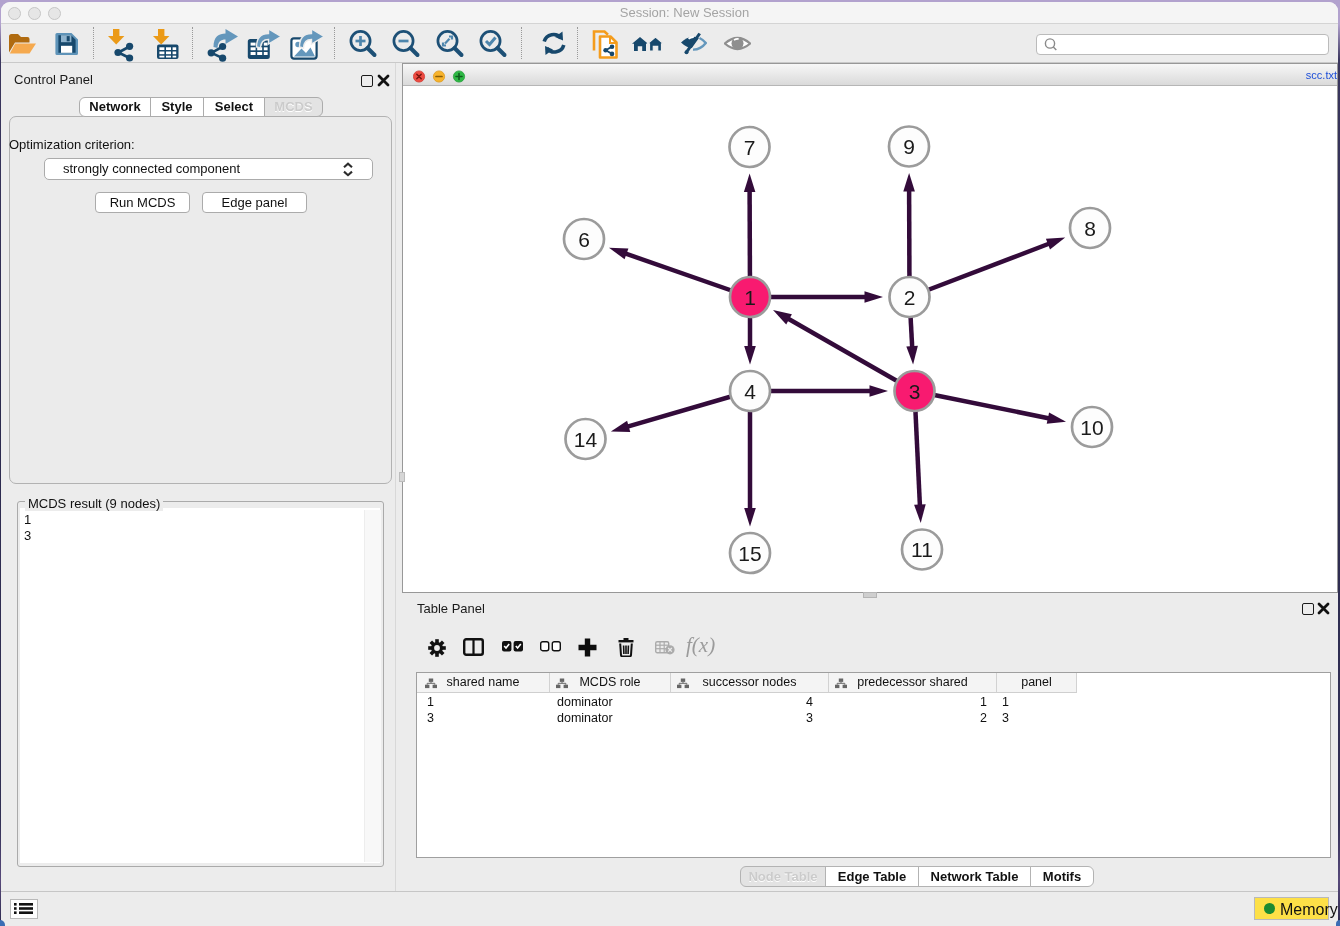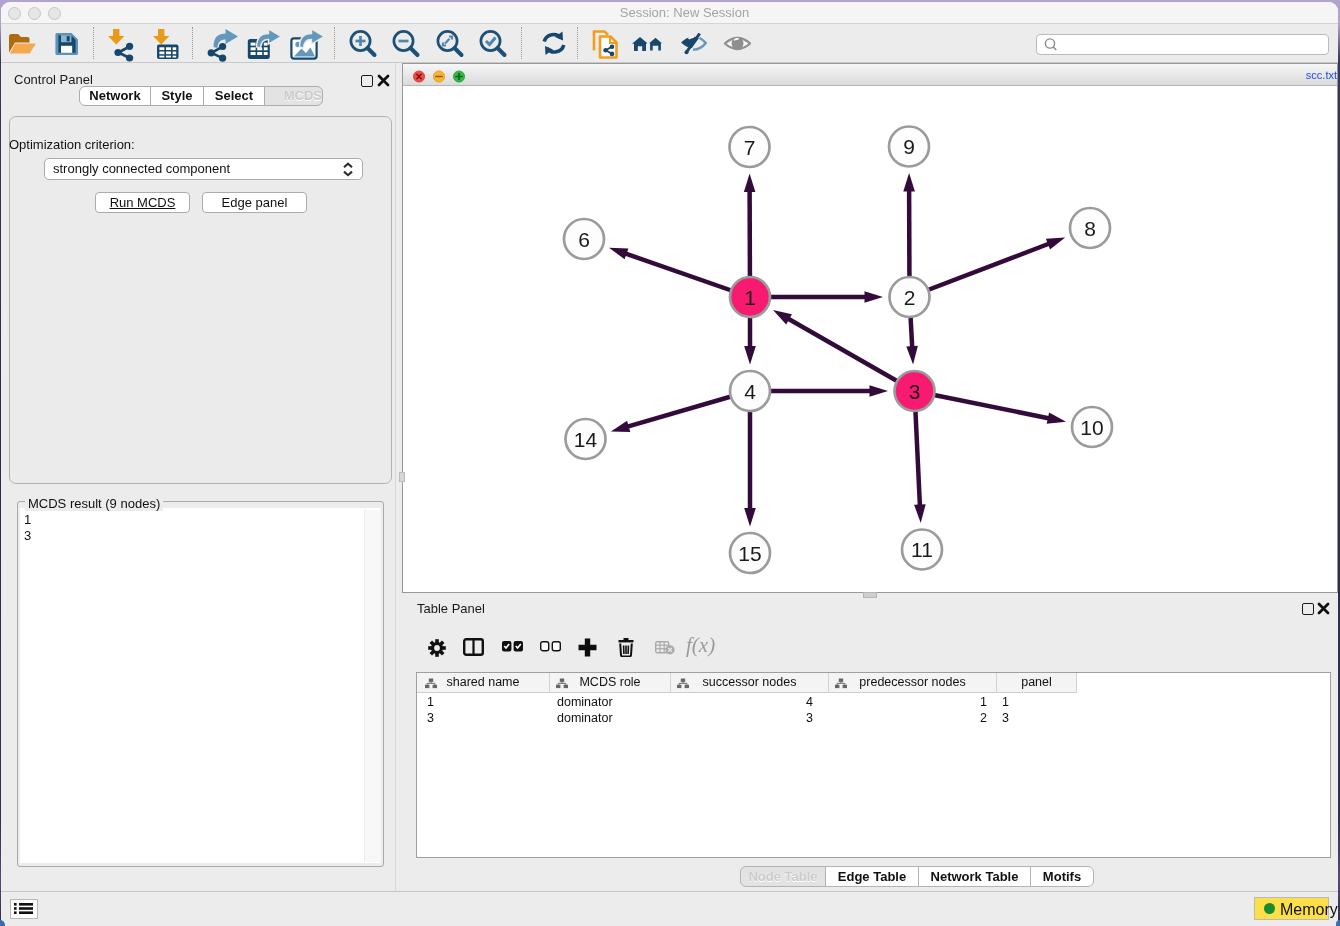--- a/index.html
+++ b/index.html
@@ -8,26 +8,26 @@
   .abs{position:absolute;}
   #win{position:absolute;left:1px;top:2px;width:1337px;height:924px;background:#ececec;border-radius:9px 9px 0 0;}
   #titlebar{position:absolute;left:1px;top:2px;width:1337px;height:21px;background:#f5f5f5;border-bottom:1px solid #d4d4d4;border-radius:9px 9px 0 0;}
   .tl{position:absolute;top:4.5px;width:11px;height:11px;border-radius:50%;background:#e6e6e6;border:1px solid #c6c6c6;}
   #wintitle{position:absolute;left:16px;top:5px;width:1337px;text-align:center;font-size:13px;color:#a4a4a4;}
   #toolbar{position:absolute;left:1px;top:24px;width:1337px;height:38px;background:#ececec;border-bottom:1px solid #c9c9c9;}
   .sep{position:absolute;top:27px;height:32px;width:0;border-left:1px dotted #999;}
   #search{position:absolute;left:1036px;top:34px;width:291px;height:19px;background:#fff;border:1px solid #bbb;border-radius:4px;}
   
   #cp-title{position:absolute;left:14px;top:72px;font-size:13px;color:#1a1a1a;}
-  .tab{position:absolute;top:86px;height:18px;border:1px solid #acacac;background:#fff;
+  .tab{position:absolute;top:97px;height:18px;border:1px solid #acacac;background:#fff;
        font-size:13px;font-weight:bold;color:#111;text-align:center;line-height:18px;}
   .tabsel,.btab.tabsel{background:#e3e3e3;color:#cbcbcb;text-shadow:0 1px 0 #fff;}
   #cpbox{position:absolute;left:9px;top:116px;width:381px;height:366px;border:1px solid #b2b2b2;border-radius:7px;background:#ebebeb;}
   #optlabel{position:absolute;left:9px;top:137px;width:382px;text-align:left;font-size:13px;color:#111;}
-  #combo{position:absolute;left:44px;top:158px;width:309px;height:20px;background:#fff;border:1px solid #ababab;border-radius:5px;font-size:13px;color:#111;line-height:20px;padding-left:8px;}
+  #combo{position:absolute;left:44px;top:158px;width:309px;height:20px;background:#fff;border:1px solid #ababab;border-radius:5px;font-size:13px;color:#111;line-height:20px;padding-left:18px;}
   .btn{position:absolute;top:192px;height:19px;background:#fff;border:1px solid #ababab;border-radius:4px;font-size:13px;color:#111;text-align:center;line-height:19px;}
   #fieldset{position:absolute;left:17px;top:501px;width:365px;height:364px;border:1px solid #aaa;border-radius:3px;}
   #legend{position:absolute;left:25px;top:496px;background:#ececec;padding:0 3px;font-size:13px;color:#111;}
   #resultbox{position:absolute;left:20px;top:508px;width:360px;height:355px;background:#fff;}
   #scrollstrip{position:absolute;left:364px;top:510px;width:16px;height:352px;background:#f8f8f8;border-left:1px solid #ededed;}
   #resulttext{position:absolute;left:24px;top:512px;font-size:13px;color:#111;line-height:16px;}
   
   #netwin{position:absolute;left:402px;top:63px;width:934px;height:528px;border:1px solid #989898;background:#fff;}
   #nettitle{position:absolute;left:403px;top:64px;width:934px;height:21px;background:linear-gradient(180deg,#f7f7f7,#dadada);border-bottom:1px solid #b6b6b6;}
   #netname{position:absolute;left:403px;top:69px;width:934px;text-align:right;font-size:11px;color:#1d4ed8;}
@@ -199,28 +199,28 @@
 
 <div id="cp-title">Control Panel</div>
 <div class="paneicon" style="left:361px;top:75px;"></div>
 <svg class="abs" style="left:377px;top:74px" width="13" height="13">
     <path d="M2,2 L11,11 M11,2 L2,11" stroke="#111" stroke-width="2.8" stroke-linecap="round"></path>
   </svg>
 <div id="cpbox"></div>
 <div class="tab" style="left:79px;width:70px;border-radius:6px 0 0 6px;">Network</div>
 <div class="tab" style="left:150px;width:52px;">Style</div>
 <div class="tab" style="left:203px;width:60px;">Select</div>
-<div class="tab tabsel" style="left:264px;width:57px;border-radius:0 6px 6px 0;text-align:right;">MCDS</div>
+<div class="tab tabsel" style="left:264px;width:57px;border-radius:0 6px 6px 0;">MCDS</div>
 <div id="optlabel">Optimization criterion:</div>
 <div id="combo">strongly connected component</div>
 <svg class="abs" style="left:342px;top:162px" width="12" height="15">
     <path d="M2,5.2 L6,1.6 L10,5.2" stroke="#2c2c2c" stroke-width="2.1" fill="none"></path>
     <path d="M2,9.6 L6,13.2 L10,9.6" stroke="#2c2c2c" stroke-width="2.1" fill="none"></path>
   </svg>
-<div class="btn" style="left:95px;width:93px;text-decoration:underline;">Run MCDS</div>
+<div class="btn" style="left:95px;width:93px;">Run MCDS</div>
 <div class="btn" style="left:202px;width:103px;">Edge panel</div>
 <div id="fieldset"></div>
 <div id="resultbox"></div>
 <div id="scrollstrip"></div>
 <div id="legend">MCDS result (9 nodes)</div>
 <div id="resulttext">1<br>3</div>
 
 <div id="netwin"></div>
 <div id="nettitle"></div>
 <svg class="abs" style="left:413px;top:70px" width="60" height="13">
@@ -341,21 +341,21 @@
 <circle cx="15" cy="9.8" r="4.6" fill="#ababab"></circle>
 <path d="M13.2,8 L16.8,11.6 M16.8,8 L13.2,11.6" stroke="#ececec" stroke-width="1.3"></path>
 </svg>
 
 <div class="abs" style="left:686px;top:633px;font-family:'Liberation Serif',serif;font-style:italic;font-size:21px;color:#9b9b9b;">f(x)</div>
 
 <div id="tablebox"></div>
 <div class="hcell" style="left:417px;width:132px;">shared name</div>
 <div class="hcell" style="left:550px;width:120px;">MCDS role</div>
 <div class="hcell" style="left:671px;width:157px;">successor nodes</div>
-<div class="hcell" style="left:829px;width:167px;">predecessor nodes</div>
+<div class="hcell" style="left:829px;width:167px;">predecessor shared</div>
 <div class="hcell" style="left:997px;width:79px;">panel</div>
 <svg class="abs" style="left:425px;top:678px" width="12" height="11">
     <rect x="3.8" y="0.5" width="4.4" height="3.4" fill="#666"></rect>
     <rect x="0" y="6.7" width="4.4" height="3.4" fill="#666"></rect>
     <rect x="7.6" y="6.7" width="4.4" height="3.4" fill="#666"></rect>
     <path d="M6,4 L6,5.3 M2.2,6.7 L2.2,5.3 L9.8,5.3 L9.8,6.7" stroke="#666" stroke-width="1" fill="none"></path>
   </svg>
 <svg class="abs" style="left:556px;top:678px" width="12" height="11">
     <rect x="3.8" y="0.5" width="4.4" height="3.4" fill="#666"></rect>
     <rect x="0" y="6.7" width="4.4" height="3.4" fill="#666"></rect>

